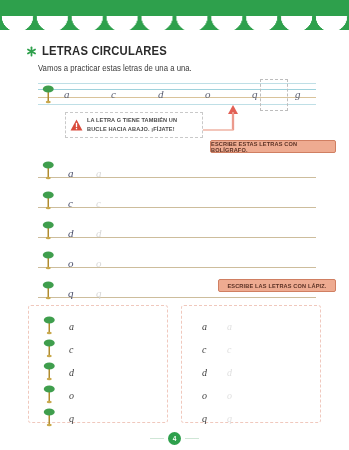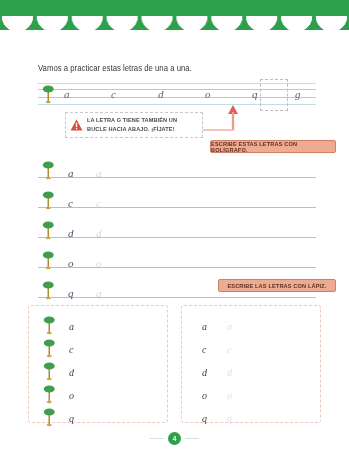--- a/index.html
+++ b/index.html
@@ -161,20 +161,30 @@
 </style>
 </head>
 <body>
 
 <div class="page">
 
   <div class="header">
     <div class="scallop"></div>
   </div>
 
+  <div class="title-row">
+    <svg class="flower-icon" viewBox="0 0 20 20">
+      <g fill="#2ea04c">
+        <rect x="8.4" y="1" width="3.2" height="18" rx="1.4"></rect>
+        <rect x="8.4" y="1" width="3.2" height="18" rx="1.4" transform="rotate(60 10 10)"></rect>
+        <rect x="8.4" y="1" width="3.2" height="18" rx="1.4" transform="rotate(120 10 10)"></rect>
+      </g>
+    </svg>
+    <div class="title-text">LETRAS CIRCULARES</div>
+  </div>
 
   <div class="subtitle">Vamos a practicar estas letras de una a una.</div>
 
   <div class="staff">
     <div class="ln t"></div>
     <div class="ln m1"></div>
     <div class="ln base"></div>
     <div class="ln b"></div>
 
     <svg class="tree" viewBox="0 0 26 40">

